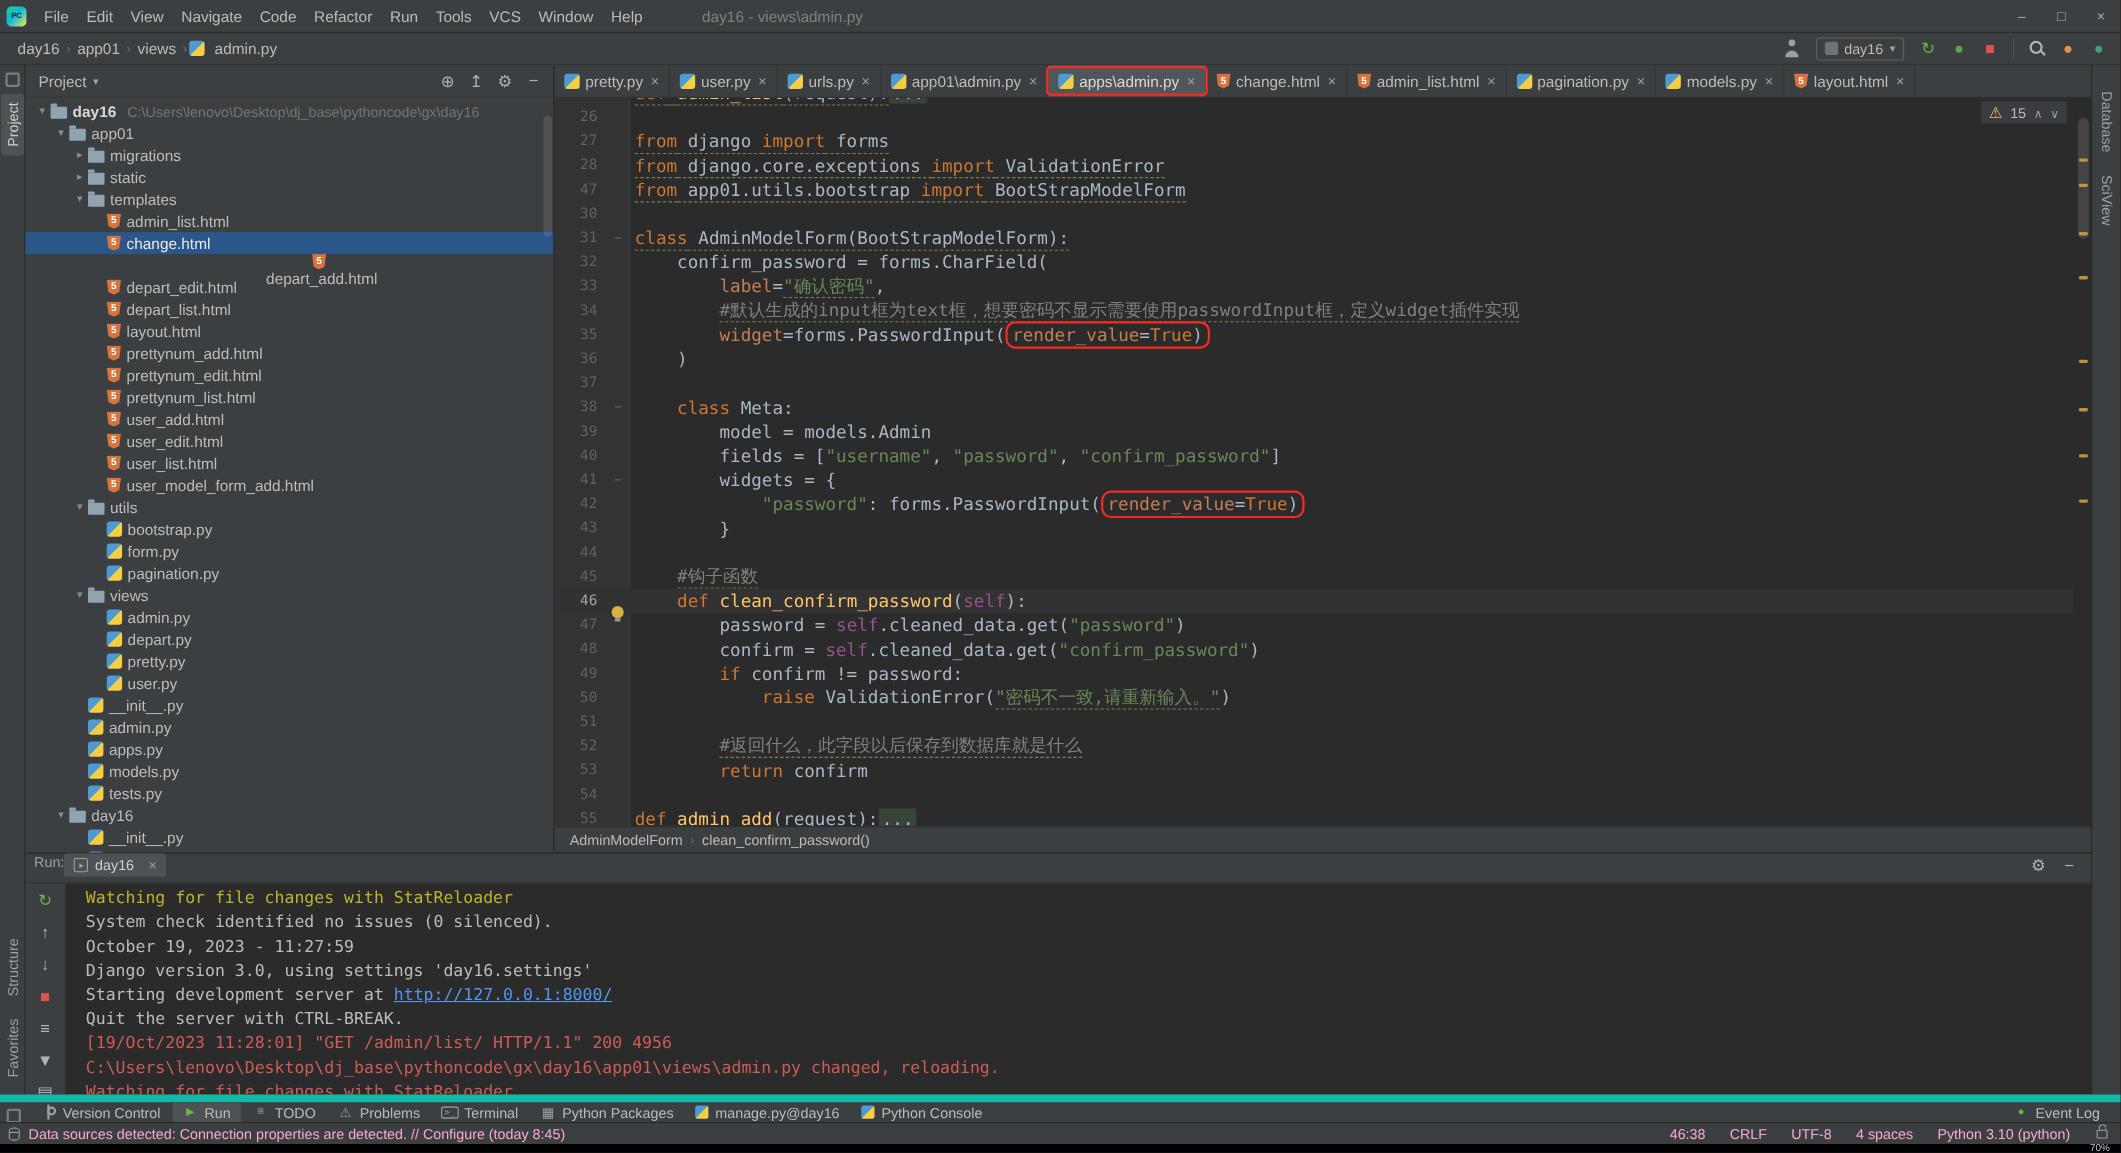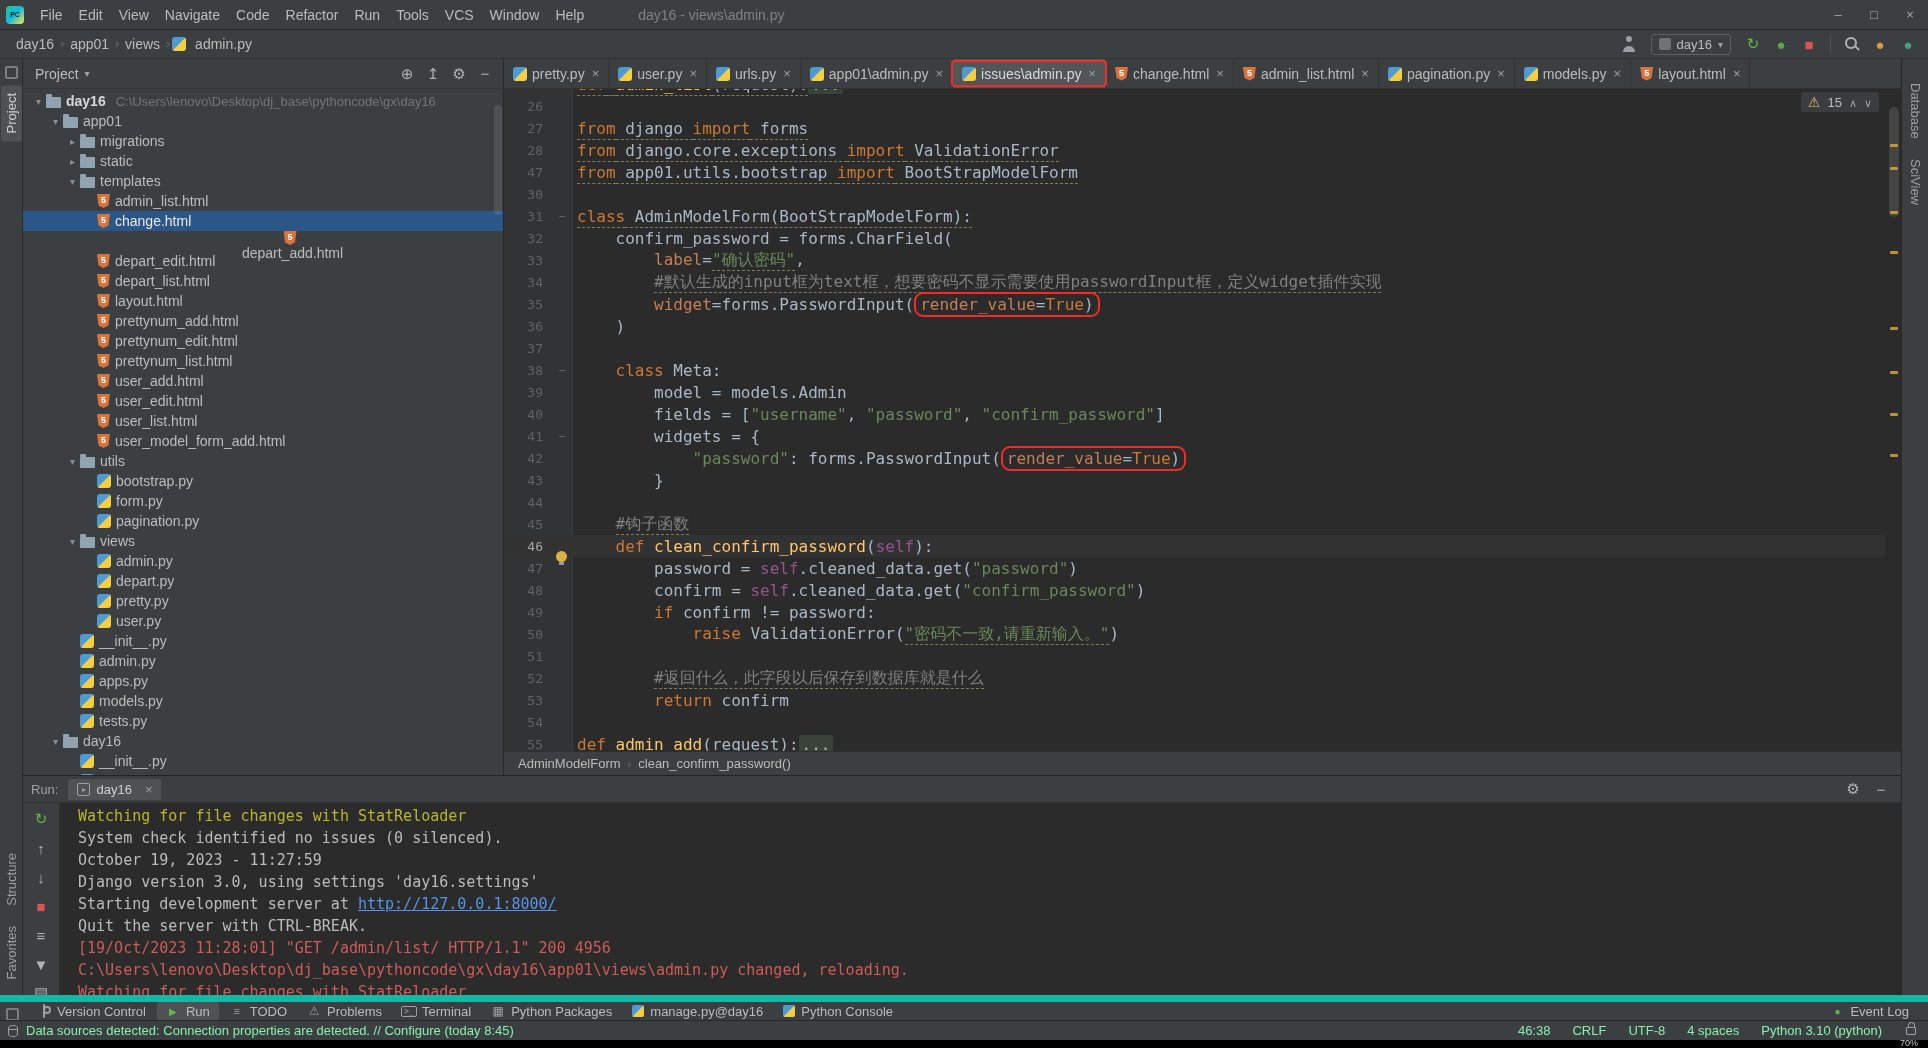--- a/index.html
+++ b/index.html
@@ -100,21 +100,21 @@
   .insp-up::before{content:"∧";color:#9da0a3;font-size:11px;}
   .insp-down::before{content:"∨";color:#9da0a3;font-size:11px;}
   .stripe{position:absolute;right:0;width:14px;top:0;bottom:0;}
   .sb-thumb{position:absolute;right:2px;top:18px;width:10px;height:110px;background:rgba(255,255,255,.12);border-radius:5px;}
   .mark{position:absolute;right:3px;width:8px;height:3px;background:#d9a33c;border-radius:1px;opacity:.85;}
   .crumbs{height:24px;background:#3c3f41;border-top:1px solid #2f2f2f;display:flex;align-items:center;padding-left:14px;font-size:13px;color:#bbbbbb;}
   .crumb-sep{color:#6e6e6e;padding:0 7px;font-size:11px;}
 
   
   .run-panel{height:220px;border-top:1px solid #232323;display:flex;flex-direction:column;background:#2b2b2b;}
-  .run-header{height:27px;background:#3c3f41;border-bottom:1px solid #323232;display:flex;align-items:center;padding:0 8px;gap:10px;font-size:13px;}
+  .run-header{height:27px;background:#3c3f41;border-bottom:1px solid #323232;display:flex;align-items:flex-start;padding:0 8px;font-size:13px;}
   .run-tab{display:flex;align-items:center;gap:6px;background:#4e5254;padding:3px 9px;border-radius:3px 3px 0 0;color:#d0d0d0;}
   .rh-spacer{flex:1;}
   .run-body{flex:1;display:flex;min-height:0;}
   .run-toolbar{width:37px;background:#3c3f41;border-right:1px solid #323232;display:flex;flex-direction:column;align-items:center;padding-top:5px;gap:7px;flex:none;}
   .console{flex:1;overflow:hidden;padding:4px 0 0 18px;font-family:"DejaVu Sans Mono",monospace;font-size:15px;}
   .con-line{height:22px;white-space:pre;}
   .con-plain{color:#bbbbbb;}
   .con-yellow{color:#bbb529;}
   .con-red{color:#cf5b56;}
   .con-link{color:#5394ec;text-decoration:underline;}
@@ -128,21 +128,21 @@
   .bic{width:14px;height:14px;display:inline-flex;align-items:center;justify-content:center;font-size:11px;color:#9da0a3;position:relative;flex:none;}
   .bic-branch::before{content:"";position:absolute;left:6px;top:0;width:2px;height:14px;background:#9da0a3;border-radius:1px;}
   .bic-branch::after{content:"";position:absolute;right:0;top:2px;width:4px;height:4px;border-radius:50%;border:2px solid #9da0a3;}
   .bic-run::before{content:"▶";color:#64b54a;font-size:10px;}
   .bic-todo::before{content:"≡";}
   .bic-problems::before{content:"⚠";font-size:12px;}
   .bic-terminal::before{content:">_";font-family:"DejaVu Sans Mono",monospace;font-size:8px;border:1px solid #9da0a3;padding:0 2px;border-radius:2px;}
   .bic-packages::before{content:"▦";font-size:12px;}
   .bic-python{width:12px;height:12px;border-radius:2px;background:linear-gradient(135deg,#4e9bd4 0 49%,#f5ce42 51% 100%);}
   .bic-event::before{content:"●";color:#64b54a;font-size:10px;}
-  .status-bar{height:20px;background:#3c3f41;border-top:1px solid #282828;display:flex;align-items:center;font-size:13px;color:#86efac;padding:0 12px 0 8px;gap:8px;}
+  .status-bar{height:20px;background:#3c3f41;border-top:1px solid #282828;display:flex;align-items:center;font-size:13px;color:#f9a8d4;padding:0 12px 0 8px;gap:8px;}
   .dbic{width:10px;height:12px;border:1.5px solid #9da0a3;border-radius:5px/3px;position:relative;flex:none;}
   .dbic::before{content:"";position:absolute;left:0;right:0;top:3px;height:1.5px;background:#9da0a3;}
   .status-items{margin-left:auto;display:flex;align-items:center;gap:22px;}
   .lock{width:10px;height:8px;border:1.5px solid #9aa0a6;border-radius:1px;position:relative;margin-left:16px;}
   .lock::before{content:"";position:absolute;top:-6px;left:1px;width:5px;height:5px;border:1.5px solid #9aa0a6;border-bottom:none;border-radius:4px 4px 0 0;}
   .os-strip{height:8px;background:#000;position:relative;overflow:hidden;}
   .batt{position:absolute;right:10px;top:-2px;font-size:9px;color:#c8c8c8;}
 </style>
 </head>
 <body>
@@ -430,21 +430,21 @@
                 <span class="tab-label">urls.py</span>
                 <span class="tab-close">×</span>
               </div>
               <div class="tab">
                 <span class="ic ic-py"></span>
                 <span class="tab-label">app01\admin.py</span>
                 <span class="tab-close">×</span>
               </div>
               <div class="tab active annotated">
                 <span class="ic ic-py"></span>
-                <span class="tab-label">issues\admin.py</span>
+                <span class="tab-label">apps\admin.py</span>
                 <span class="tab-close">×</span>
               </div>
               <div class="tab">
                 <span class="ic ic-html"></span>
                 <span class="tab-label">change.html</span>
                 <span class="tab-close">×</span>
               </div>
               <div class="tab">
                 <span class="ic ic-html"></span>
                 <span class="tab-label">admin_list.html</span>

